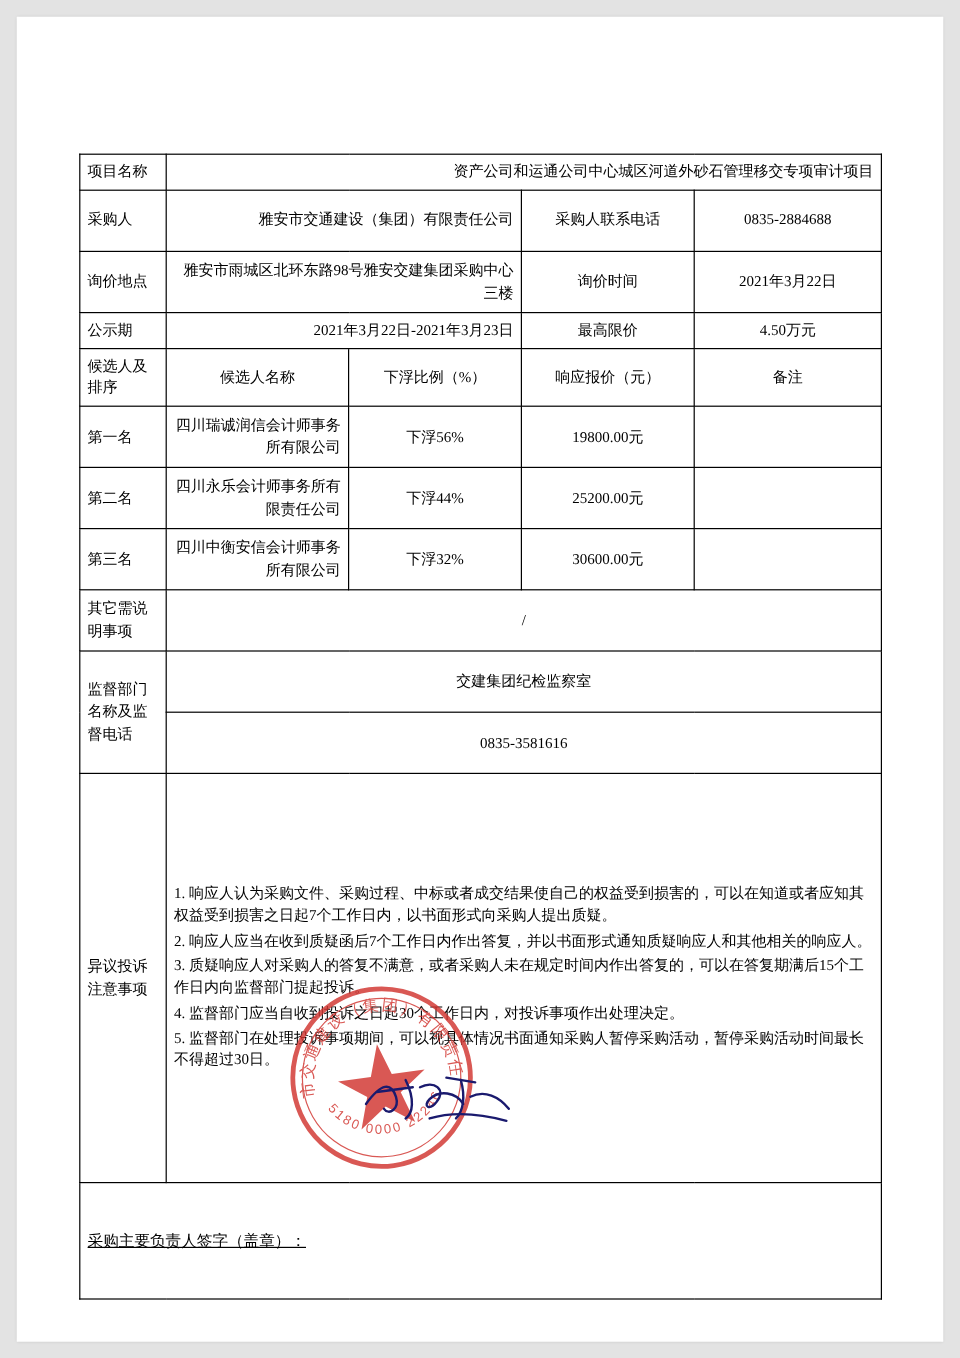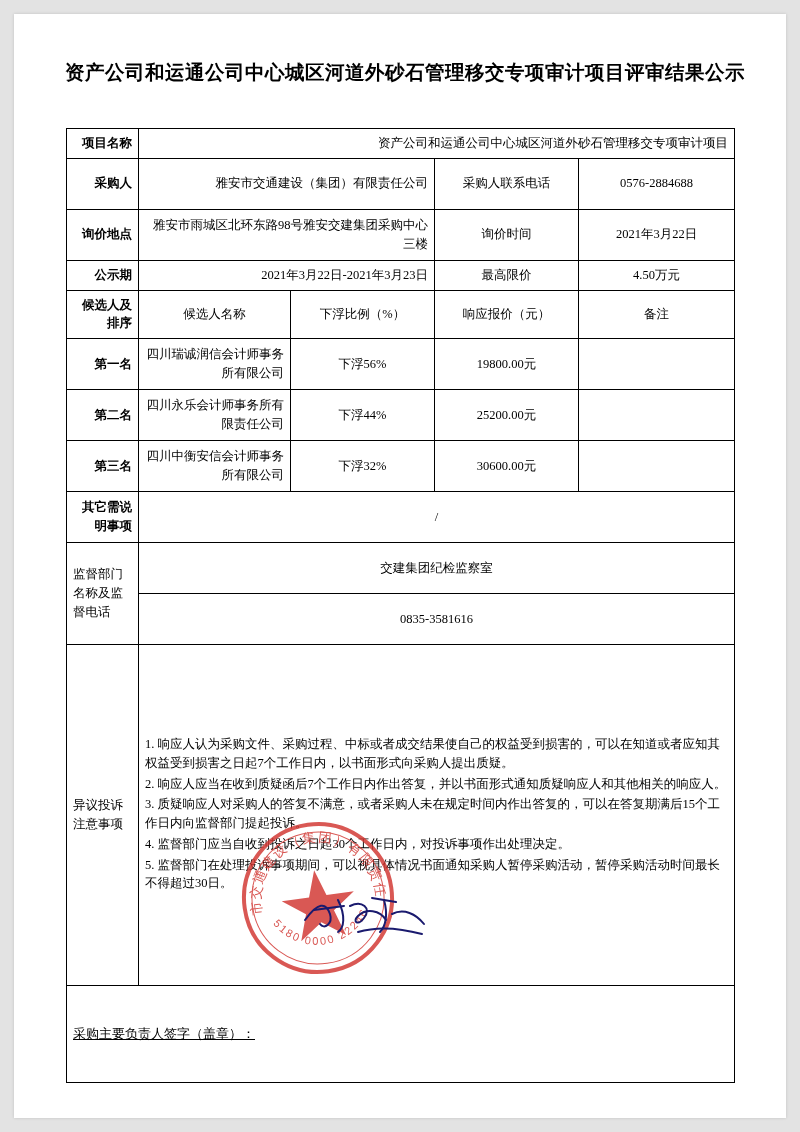--- a/index.html
+++ b/index.html
@@ -46,21 +46,21 @@
   }
   table.doc td {
     border: 1px solid #000;
     padding: 5px 6px;
     vertical-align: middle;
     line-height: 1.5;
     word-break: break-all;
   }
   .c-center { text-align: center; margin-left: 17px; }
   .c-left { text-align: right; }
-  .lbl { text-align: right; font-weight: bold; }
+  .lbl { text-align: left; }
   .tall { height: 40px; }
   .notice-cell {
     text-align: left;
     line-height: 1.85;
     font-size: 12.5px;
     padding: 10px 12px 10px 10px;
     height: 330px;
     vertical-align: middle;
   }
   .notice-cell p {
@@ -119,40 +119,39 @@
 </head>
 <body>
 
 <div class="page">
   <div class="page-edge-top"></div>
   <div class="page-edge-bottom"></div>
   <div class="page-edge-left"></div>
   <div class="page-edge-right"></div>
   <div class="paper"></div>
 
-  <div class="title">资产公司和运通公司中心城区河道外砂石管理移交专项审计项目评审结果公示</div>
 
   <table class="doc">
     <colgroup>
       <col style="width:72px">
       <col style="width:152px">
       <col style="width:144px">
       <col style="width:144px">
       <col style="width:156px">
     </colgroup>
     <tbody>
       <tr>
         <td class="lbl">项目名称</td>
         <td class="c-left" colspan="4">资产公司和运通公司中心城区河道外砂石管理移交专项审计项目</td>
       </tr>
       <tr>
         <td class="lbl tall">采购人</td>
         <td class="c-left" colspan="2">雅安市交通建设（集团）有限责任公司</td>
         <td class="c-center">采购人联系电话</td>
-        <td class="c-center">0576-2884688</td>
+        <td class="c-center">0835-2884688</td>
       </tr>
       <tr>
         <td class="lbl tall">询价地点</td>
         <td class="c-left" colspan="2">雅安市雨城区北环东路98号雅安交建集团采购中心三楼</td>
         <td class="c-center">询价时间</td>
         <td class="c-center">2021年3月22日</td>
       </tr>
       <tr>
         <td class="lbl">公示期</td>
         <td class="c-left" colspan="2">2021年3月22日-2021年3月23日</td>

